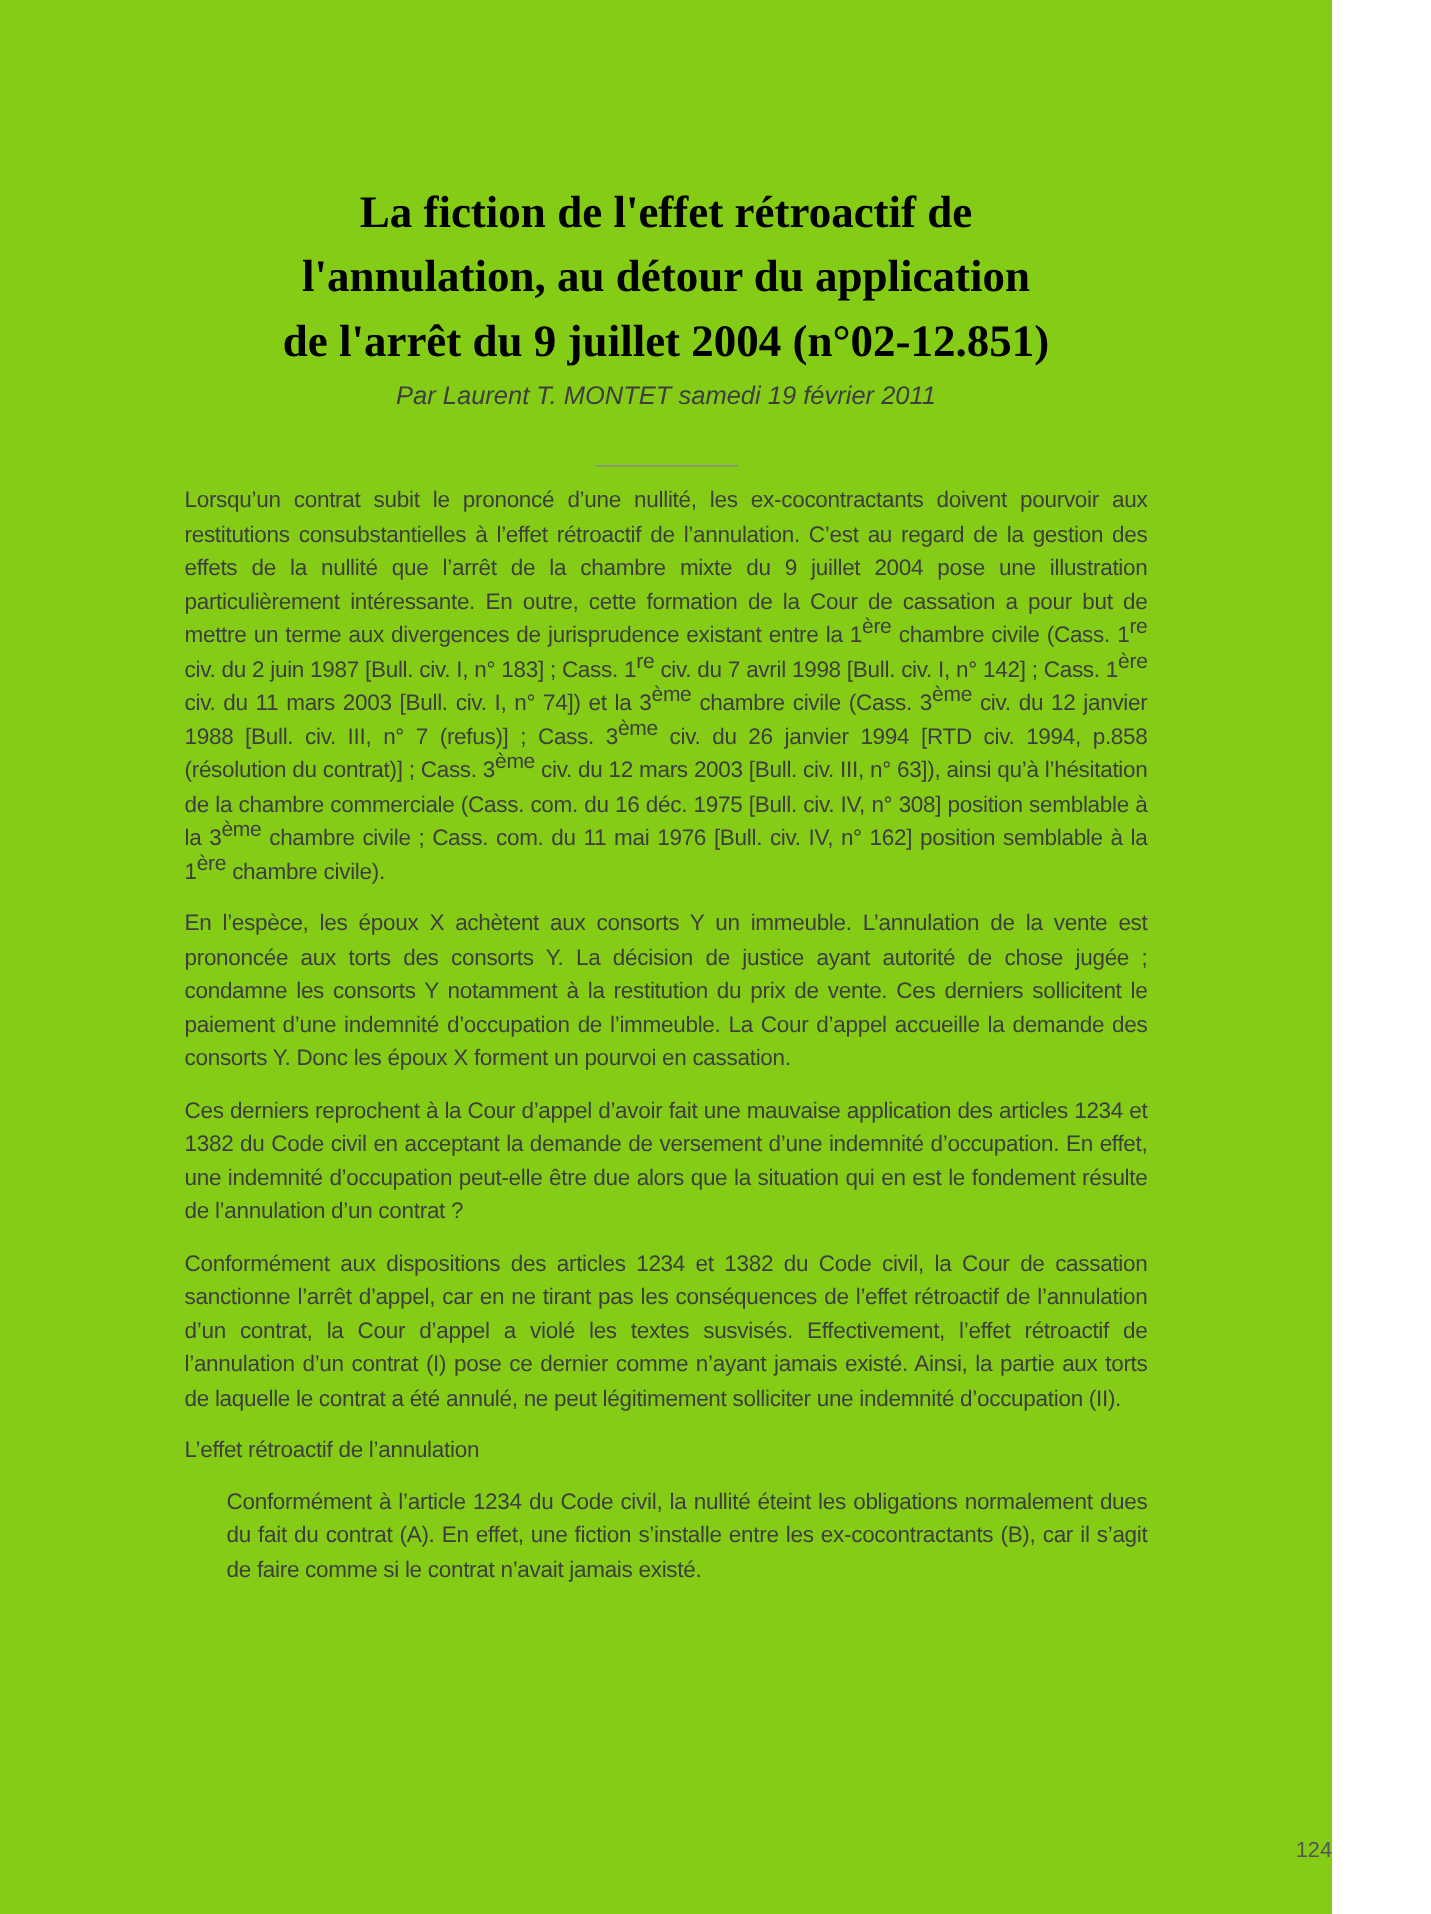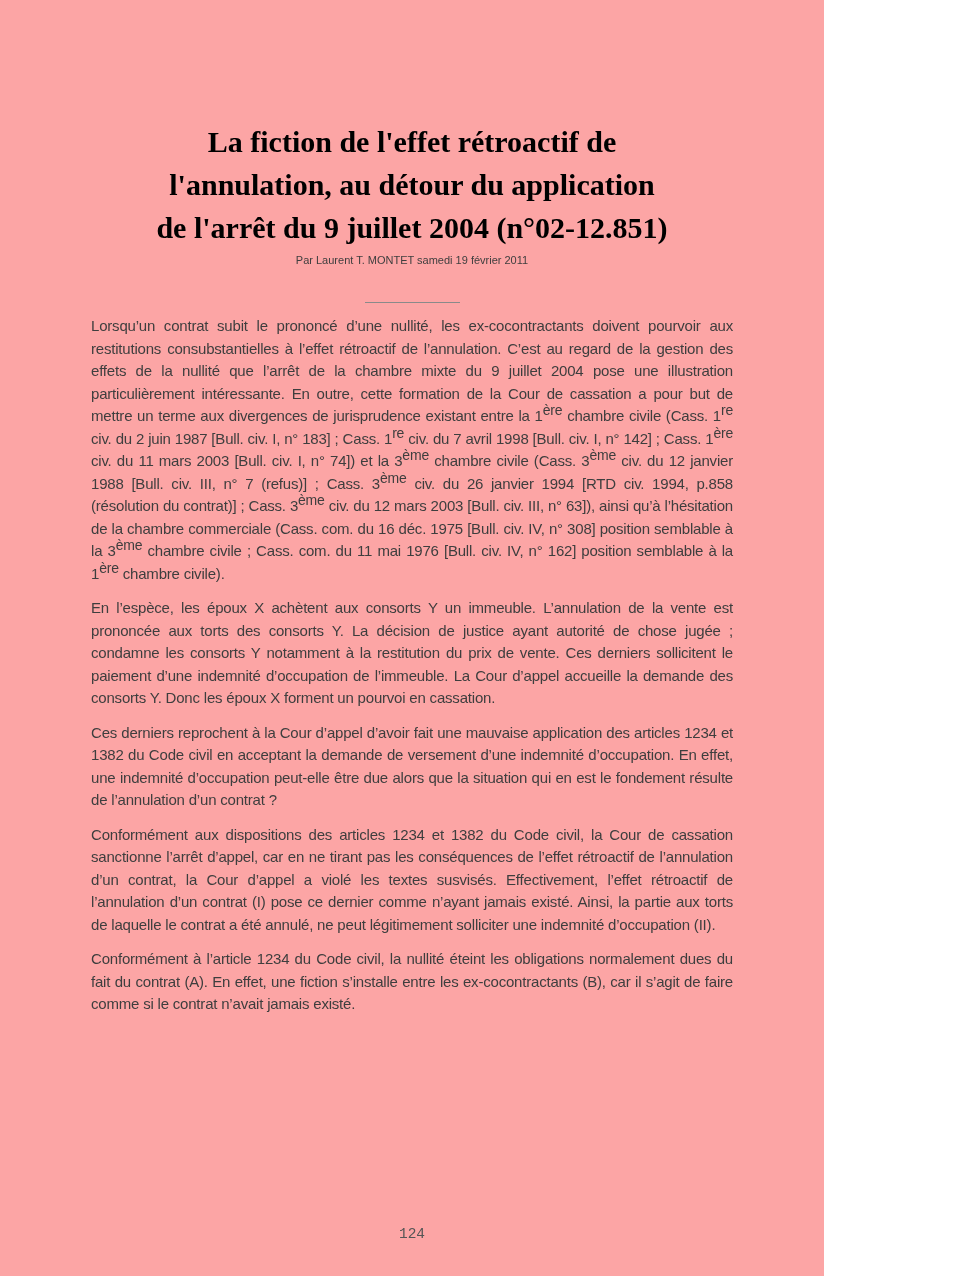--- a/index.html
+++ b/index.html
@@ -6,73 +6,74 @@
   html, body { margin: 0; padding: 0; }
   body {
     width: 954px;
     height: 1276px;
     background: #ffffff;
     font-family: "Liberation Sans", "DejaVu Sans", sans-serif;
     color: #3e3e3e;
   }
   .page {
     position: relative;
-    width: 824px;
+    width: 888px;
     height: 1276px;
     overflow: hidden;
-    background: #fca5a5;
+    background: #84cc16;
   }
   .content {
     width: 642px;
     margin: 0 auto;
     padding-top: 120px;
   }
   .title {
     font-family: "Liberation Serif", "DejaVu Serif", serif;
     font-weight: 700;
     font-size: 30px;
     line-height: 43px;
     color: #000000;
     text-align: center;
     margin: 0;
   }
   .title span { display: block; white-space: nowrap; }
   .byline {
-    font-size: 11px;
+    font-size: 17px;
+    font-style: italic;
     text-align: center;
     color: #3e3e3e;
     margin-top: 5px;
   }
   .divider {
     border: none;
     border-top: 1px solid #8a8a8a;
     width: 95px;
     margin: 36px auto 12px auto;
   }
   .bodytext p {
     font-size: 15px;
     letter-spacing: -0.2px;
     line-height: 22.5px;
     text-align: justify;
     margin: 0 0 12px 0;
     color: #3e3e3e;
   }
-  .bodytext p:last-child { margin-bottom: 0; }
+  .bodytext p:last-child { margin-bottom: 0; margin-left: 28px; }
   .bodytext sup {
     font-size: 14px;
     line-height: 0;
     vertical-align: super;
   }
   .page-number {
     position: absolute;
     left: 0;
     right: 0;
     bottom: 34px;
-    text-align: center;
-    font-family: Liberation Mono, monospace;
+    text-align: right;
+    font-family: Liberation Sans, sans-serif;
     font-size: 14.5px;
     color: #555555;
   }
 </style>
 </head>
 <body>
 
 <div class="page">
   <div class="content">
 
@@ -84,19 +85,20 @@
 
     <div class="byline">Par Laurent T. MONTET samedi 19 février 2011</div>
 
     <hr class="divider">
 
     <div class="bodytext">
       <p><span>Lorsqu’un contrat subit le prononcé d’une nullité, les ex-cocontractants doivent pourvoir aux restitutions consubstantielles à l’effet rétroactif de l’annulation. C’est au regard de la gestion des effets de la nullité que l’arrêt de la chambre mixte du 9 juillet 2004 pose une illustration particulièrement intéressante. En outre, cette formation de la Cour de cassation a pour but de mettre un terme aux divergences de jurisprudence existant entre la 1</span><sup>ère</sup><span> chambre civile (Cass. 1</span><sup>re</sup><span> civ. du 2 juin 1987 [Bull. civ. I, n° 183] ; Cass. 1</span><sup>re</sup><span> civ. du 7 avril 1998 [Bull. civ. I, n° 142] ; Cass. 1</span><sup>ère</sup><span> civ. du 11 mars 2003 [Bull. civ. I, n° 74]) et la 3</span><sup>ème</sup><span> chambre civile (Cass. 3</span><sup>ème</sup><span> civ. du 12 janvier 1988 [Bull. civ. III, n° 7 (refus)] ; Cass. 3</span><sup>ème</sup><span> civ. du 26 janvier 1994 [RTD civ. 1994, p.858 (résolution du contrat)] ; Cass. 3</span><sup>ème</sup><span> civ. du 12 mars 2003 [Bull. civ. III, n° 63]), ainsi qu’à l’hésitation de la chambre commerciale (Cass. com. du 16 déc. 1975 [Bull. civ. IV, n° 308] position semblable à la 3</span><sup>ème</sup><span> chambre civile ; Cass. com. du 11 mai 1976 [Bull. civ. IV, n° 162] position semblable à la 1</span><sup>ère</sup><span> chambre civile).</span></p>
       <p>En l’espèce, les époux X achètent aux consorts Y un immeuble. L’annulation de la vente est prononcée aux torts des consorts Y. La décision de justice ayant autorité de chose jugée ; condamne les consorts Y notamment à la restitution du prix de vente. Ces derniers sollicitent le paiement d’une indemnité d’occupation de l’immeuble. La Cour d’appel accueille la demande des consorts Y. Donc les époux X forment un pourvoi en cassation.</p>
       <p>Ces derniers reprochent à la Cour d’appel d’avoir fait une mauvaise application des articles 1234 et 1382 du Code civil en acceptant la demande de versement d’une indemnité d’occupation. En effet, une indemnité d’occupation peut-elle être due alors que la situation qui en est le fondement résulte de l’annulation d’un contrat ?</p>
       <p>Conformément aux dispositions des articles 1234 et 1382 du Code civil, la Cour de cassation sanctionne l’arrêt d’appel, car en ne tirant pas les conséquences de l’effet rétroactif de l’annulation d’un contrat, la Cour d’appel a violé les textes susvisés. Effectivement, l’effet rétroactif de l’annulation d’un contrat (I) pose ce dernier comme n’ayant jamais existé. Ainsi, la partie aux torts de laquelle le contrat a été annulé, ne peut légitimement solliciter une indemnité d’occupation (II).</p>
+      <p>L’effet rétroactif de l’annulation</p>
       <p>Conformément à l’article 1234 du Code civil, la nullité éteint les obligations normalement dues du fait du contrat (A). En effet, une fiction s’installe entre les ex-cocontractants (B), car il s’agit de faire comme si le contrat n’avait jamais existé.</p>
     </div>
 
   </div>
 
   <div class="page-number">124</div>
 </div>
 
 </body></html>

